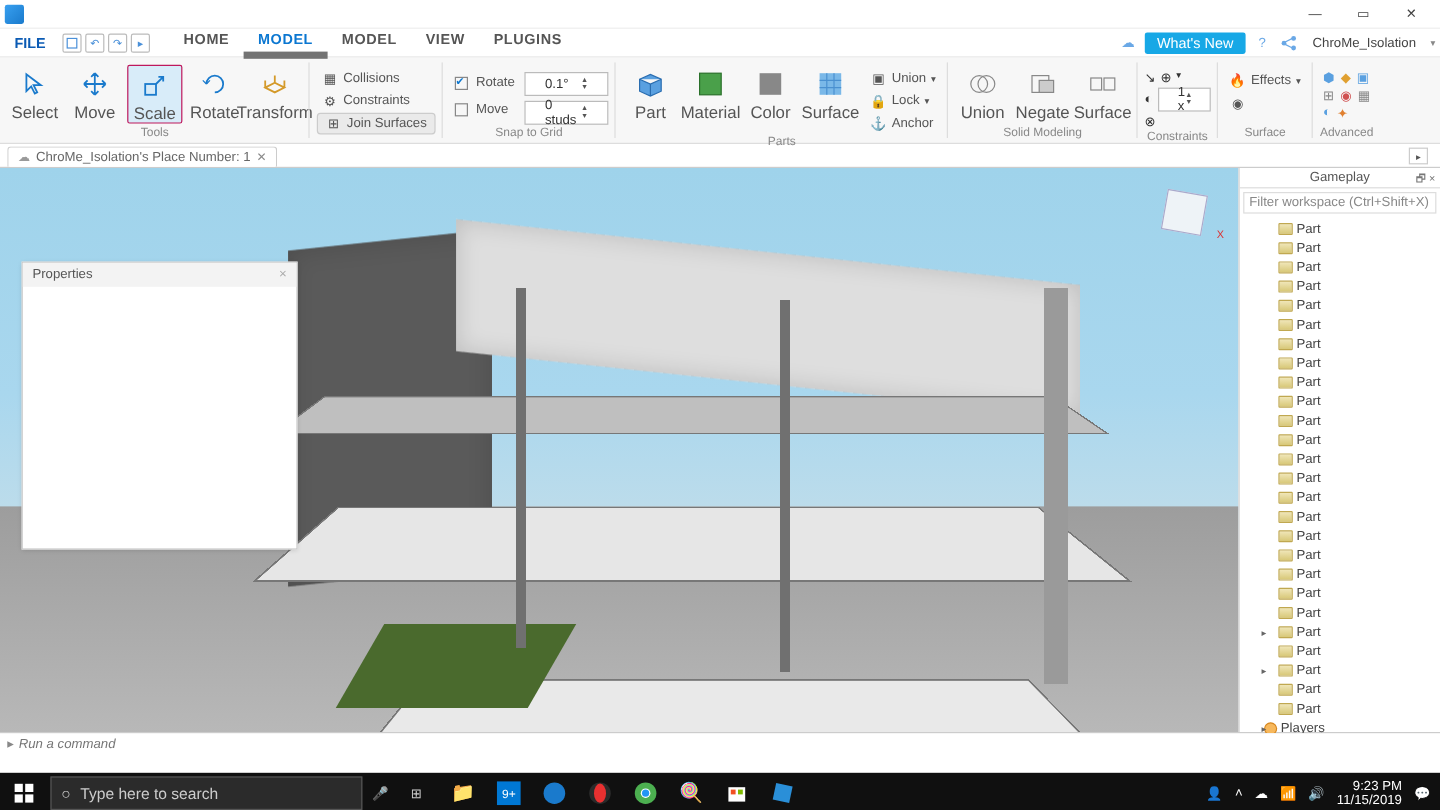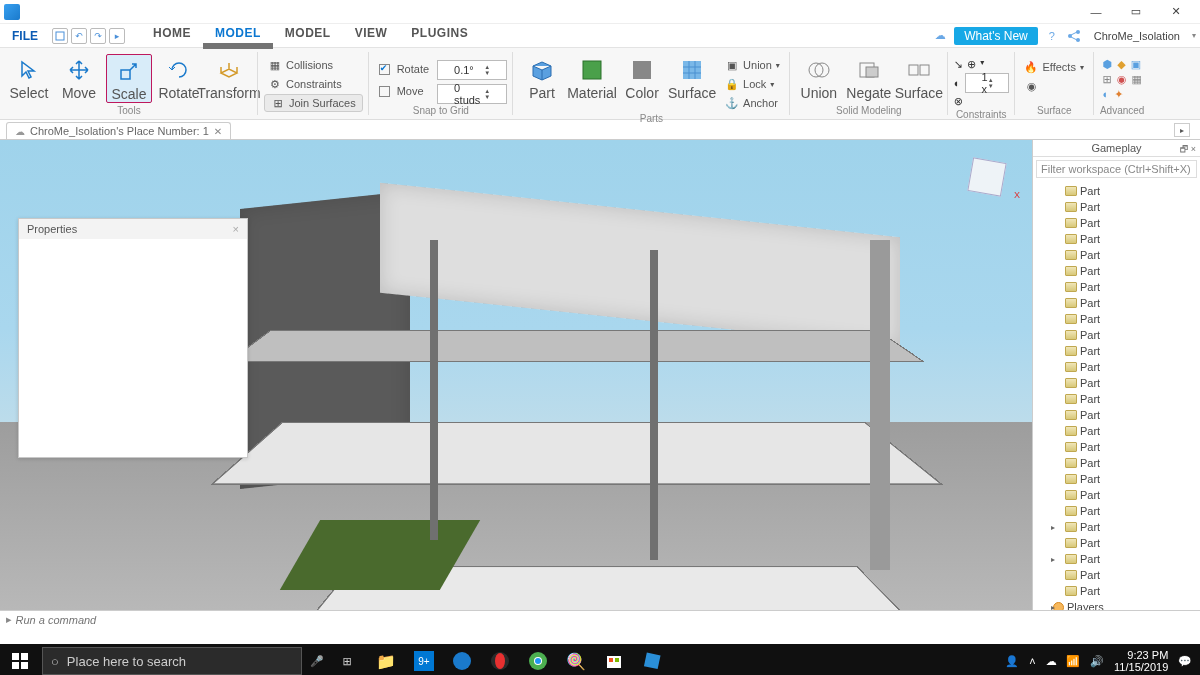--- a/index.html
+++ b/index.html
@@ -559,21 +559,21 @@
   <div class="start">
       <svg width="16" height="16">
         <rect x="0" y="0" width="7" height="7" fill="#fff"></rect>
         <rect x="9" y="0" width="7" height="7" fill="#fff"></rect>
         <rect x="0" y="9" width="7" height="7" fill="#fff"></rect>
         <rect x="9" y="9" width="7" height="7" fill="#fff"></rect>
       </svg>
     </div>
   <div class="search">
       <span>○</span>
-      <span>Place here to search</span>
+      <span>Type here to search</span>
     </div>
   <div class="ti" style="width:30px;text-align:center">🎤</div>
   <div class="ti" style="width:30px;text-align:center;color:#ccc">⊞</div>
   <div class="tbicons">
     <div class="ti" style="color:#f7c873">📁</div>
     <div class="ti">
         <svg width="20" height="20">
           <rect width="20" height="20" fill="#0078d4"></rect>
           <text x="10" y="14" text-anchor="middle" fill="#fff" font-size="10">9+</text>
         </svg>

